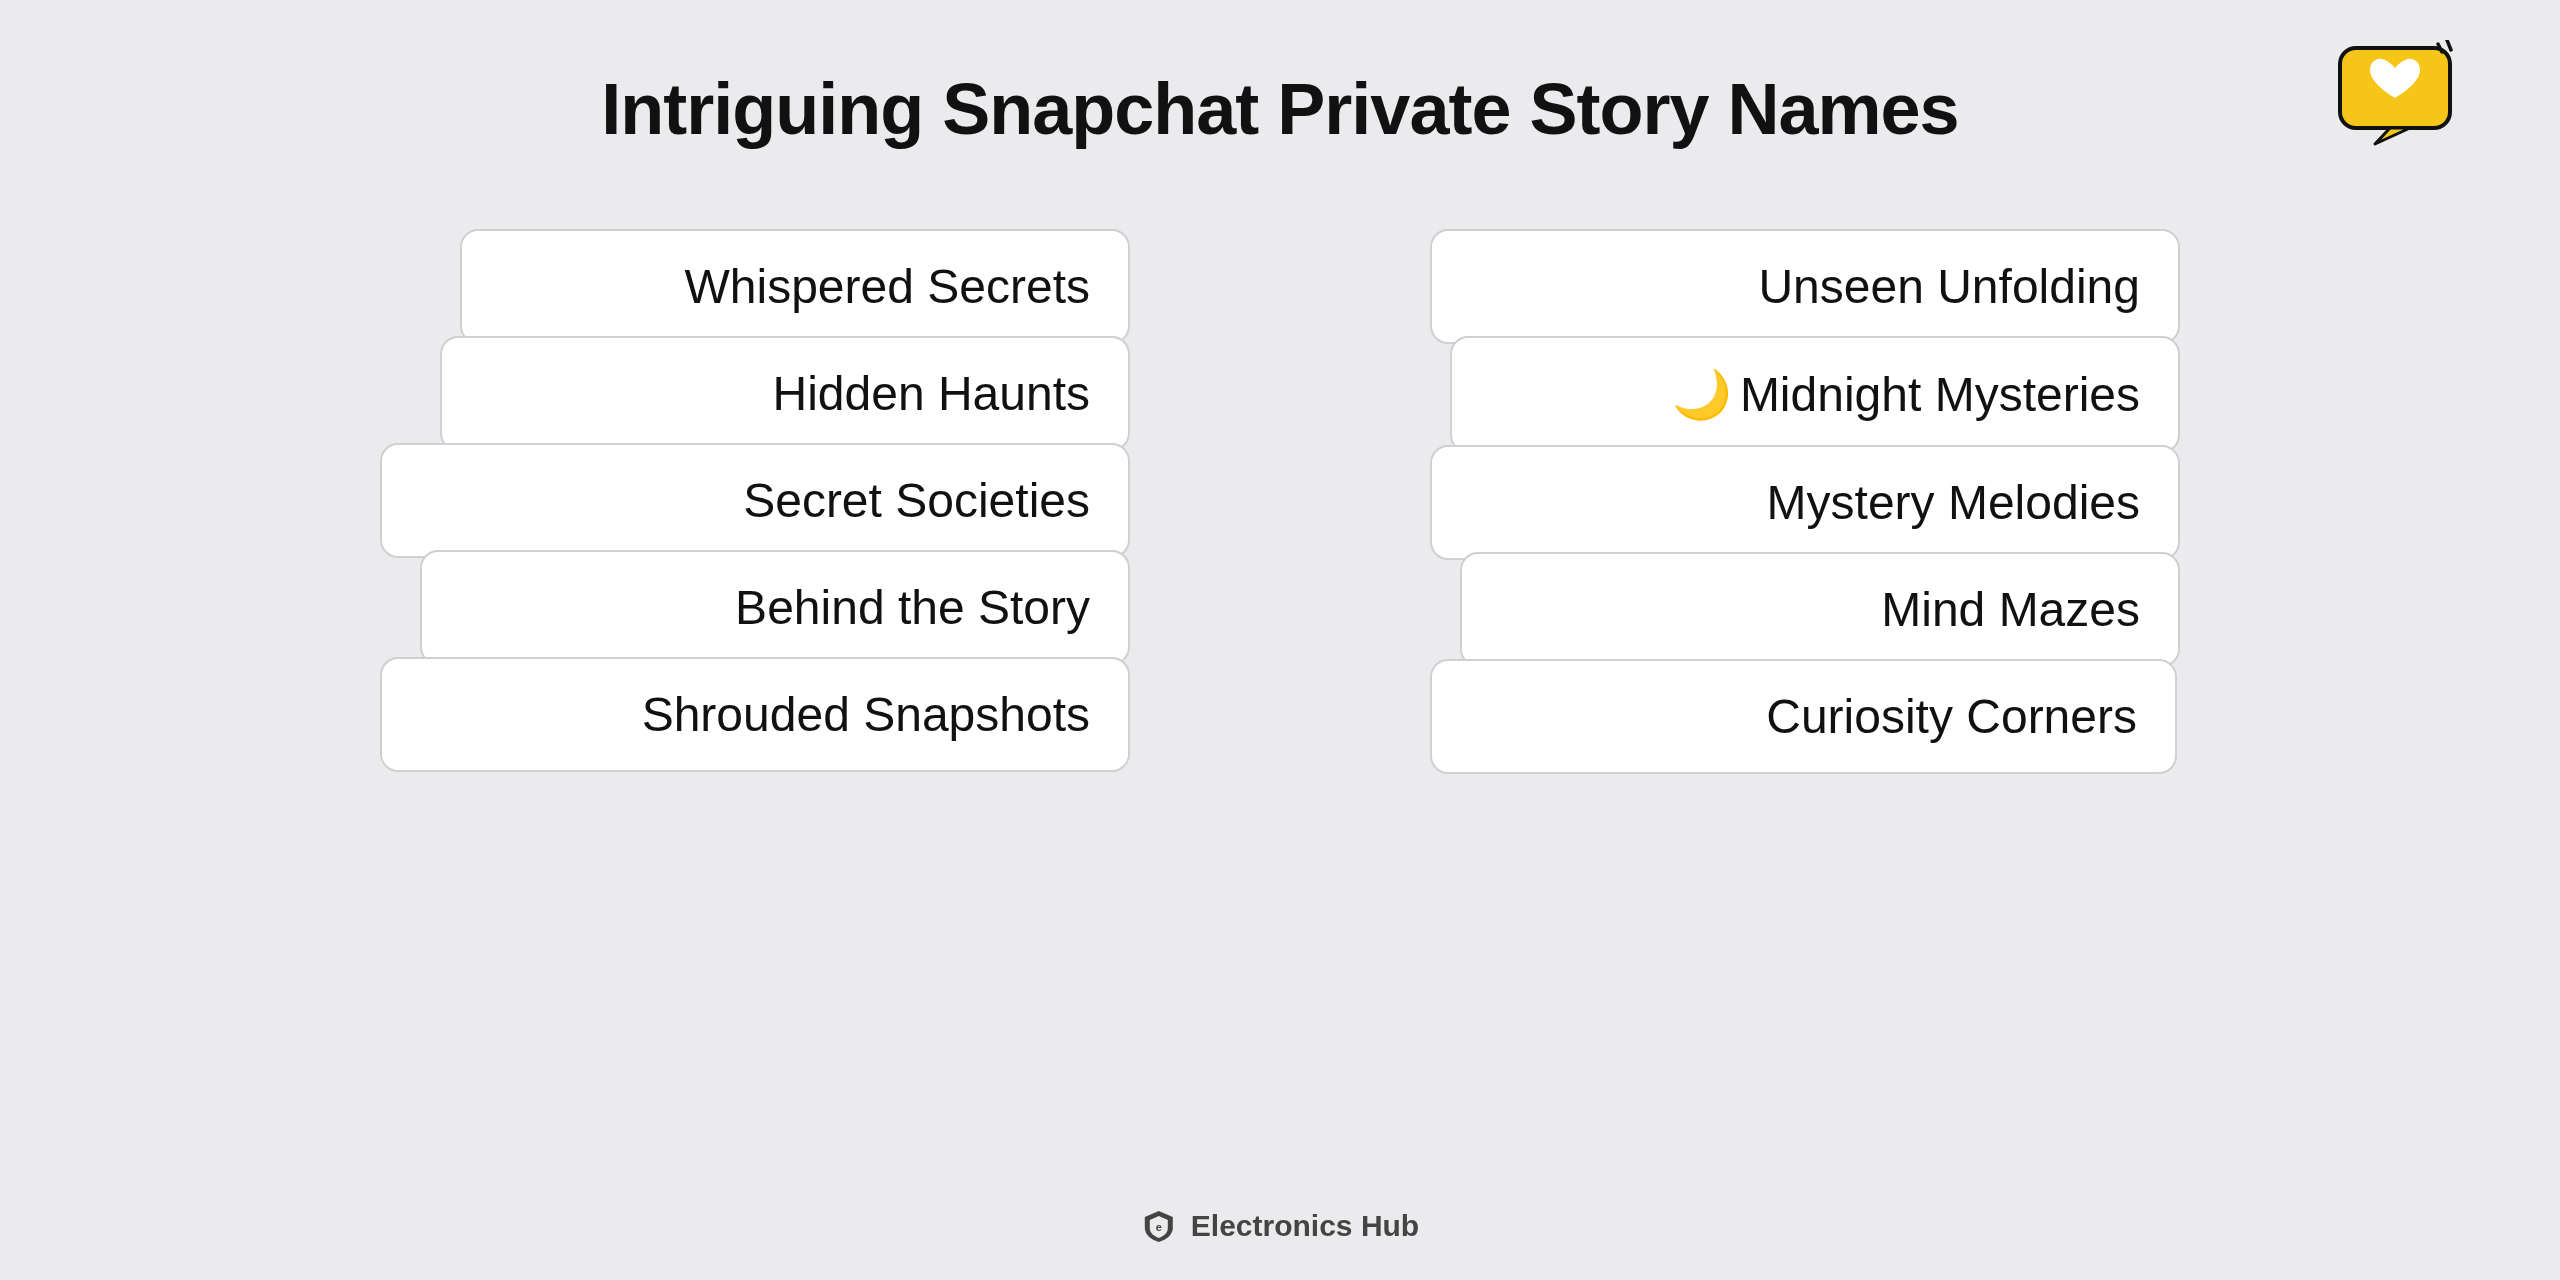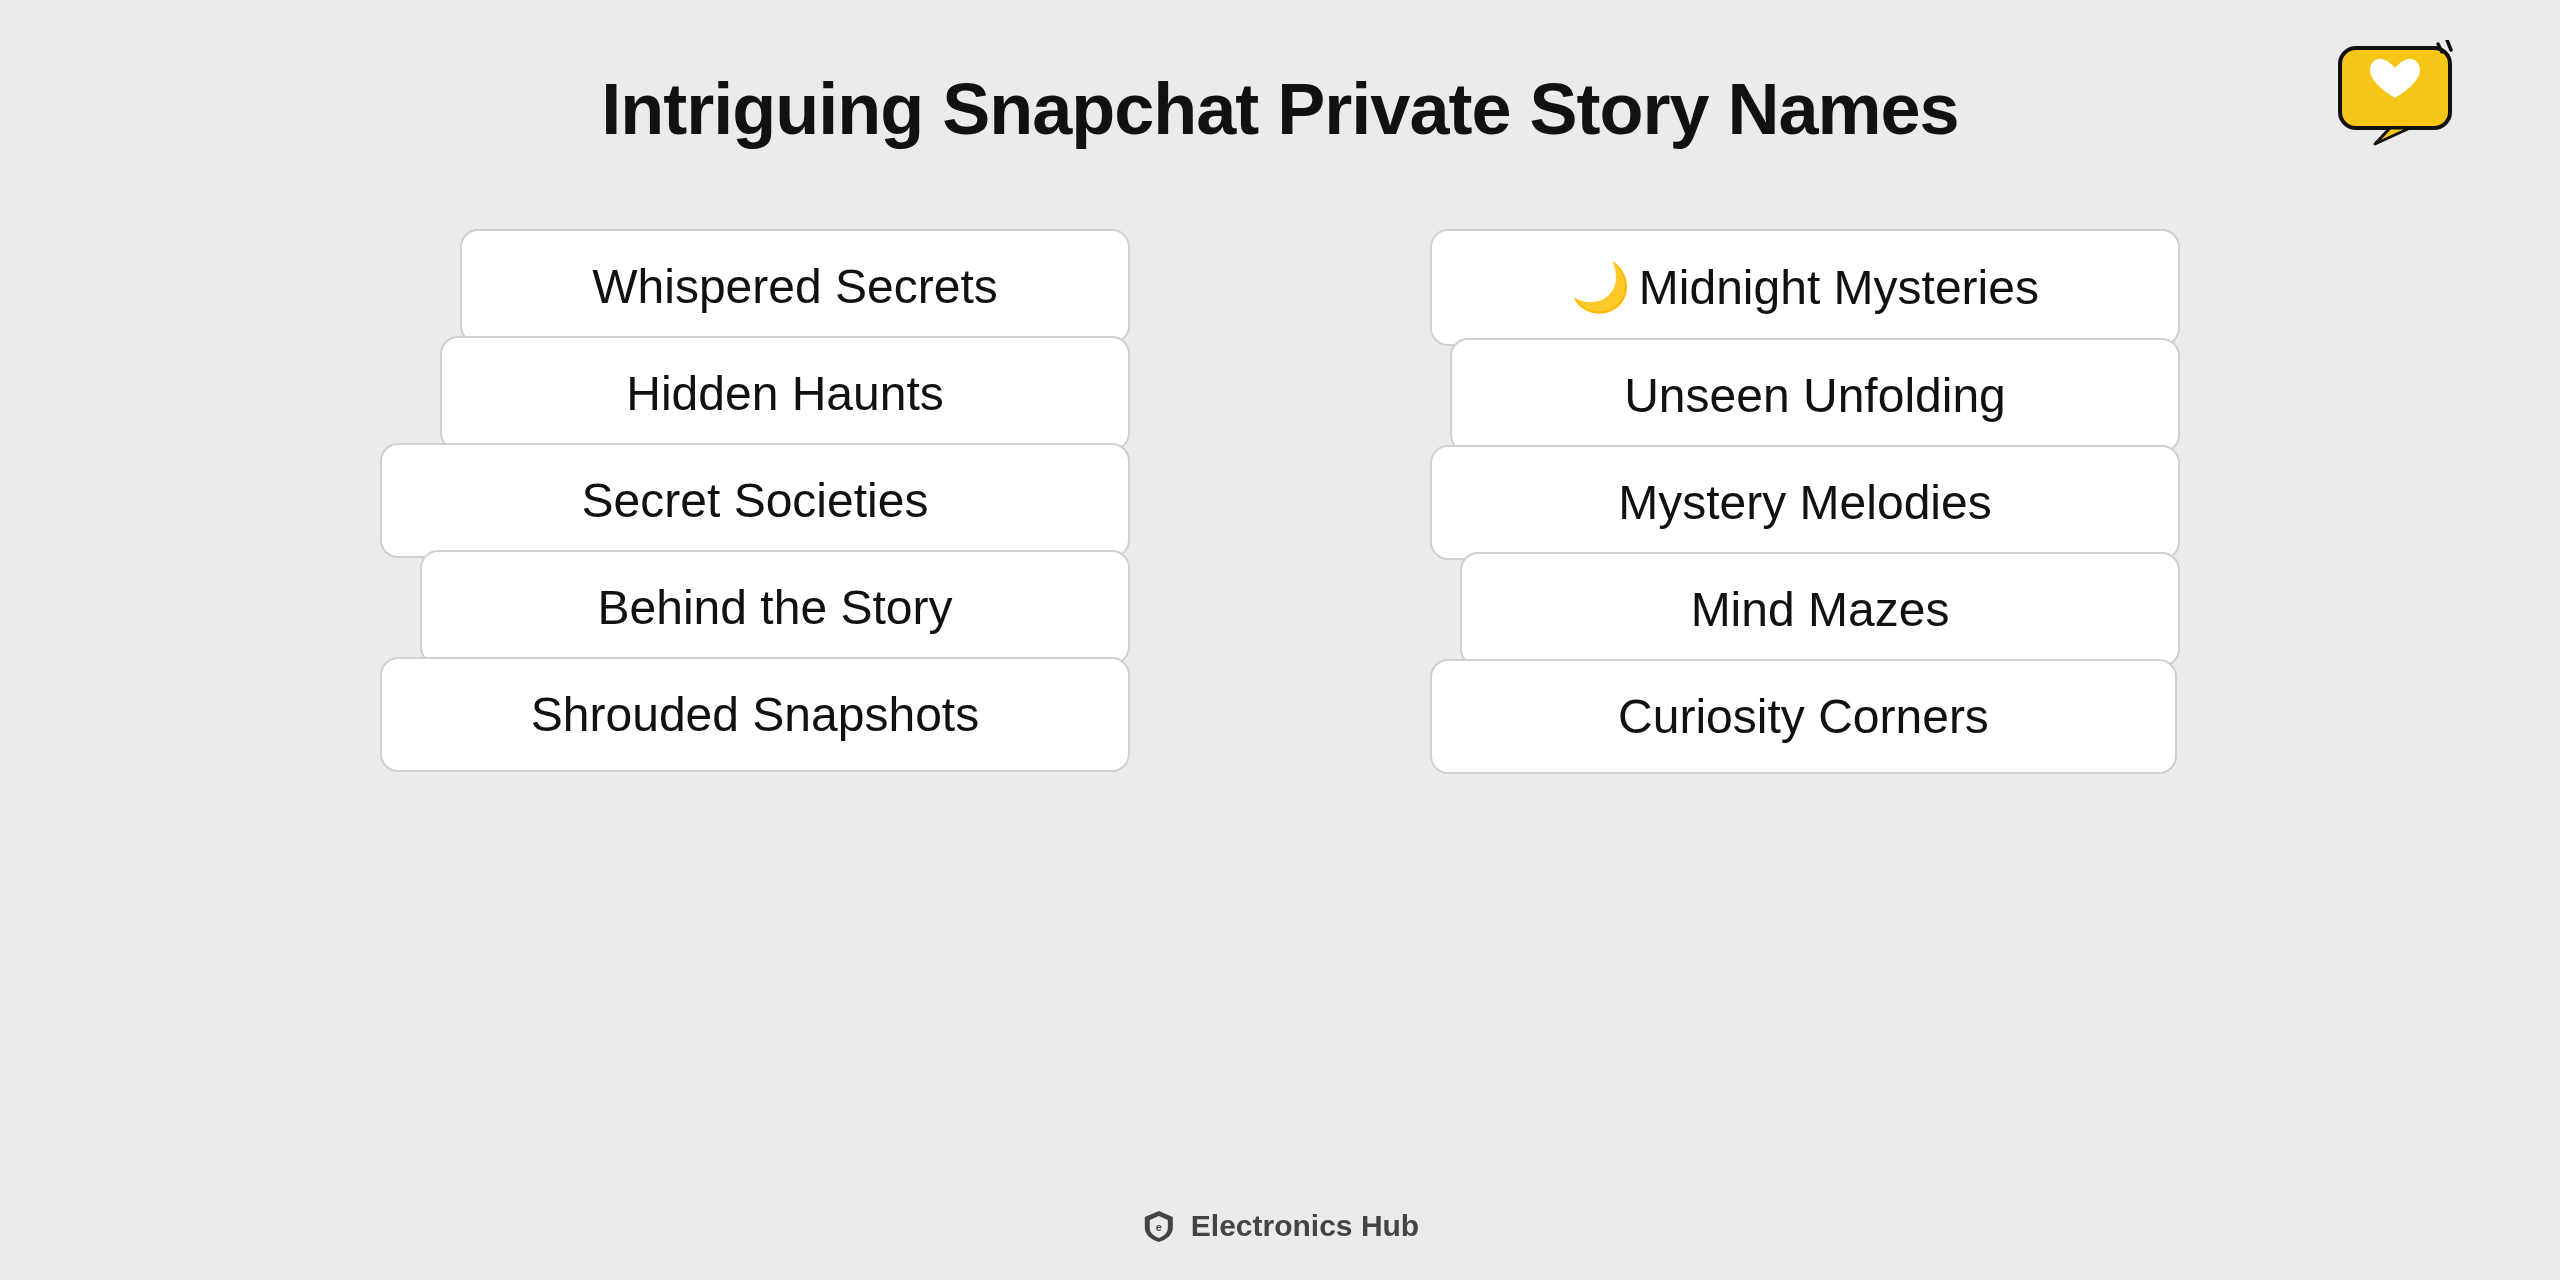--- a/index.html
+++ b/index.html
@@ -43,25 +43,25 @@
       display: flex;
       flex-direction: column;
       gap: 0px;
       width: 750px;
     }
 
     .story-card {
       background: #fff;
       border: 2.5px solid #d0d0d0;
       border-radius: 18px;
-      padding: 28px 66px;
+      padding: 28px 38px;
       font-size: 48px;
       font-weight: 500;
       color: #111;
-      text-align: center;
+      text-align: right;
       position: relative;
       margin-bottom: -8px;
     }
 
     
     .column.left .story-card:nth-child(1) { margin-left: 80px; margin-right: 0; }
     .column.left .story-card:nth-child(2) { margin-left: 60px; margin-right: 0; }
     .column.left .story-card:nth-child(3) { margin-left: 0px; margin-right: 0; }
     .column.left .story-card:nth-child(4) { margin-left: 40px; margin-right: 0; }
     .column.left .story-card:nth-child(5) { margin-left: 0px; margin-right: 0; }
@@ -128,22 +128,22 @@
 
   <div class="column left">
     <div class="story-card">Whispered Secrets</div>
     <div class="story-card">Hidden Haunts</div>
     <div class="story-card">Secret Societies</div>
     <div class="story-card">Behind the Story</div>
     <div class="story-card">Shrouded Snapshots</div>
   </div>
 
   <div class="column right">
+    <div class="story-card">Unseen Unfolding</div>
     <div class="story-card"><span class="moon-emoji">🌙</span>Midnight Mysteries</div>
-    <div class="story-card">Unseen Unfolding</div>
     <div class="story-card">Mystery Melodies</div>
     <div class="story-card">Mind Mazes</div>
     <div class="story-card">Curiosity Corners</div>
   </div>
 
 </div>
 
 <div class="footer">
 
   <svg class="footer-logo-icon" viewBox="0 0 36 36" xmlns="http://www.w3.org/2000/svg">

